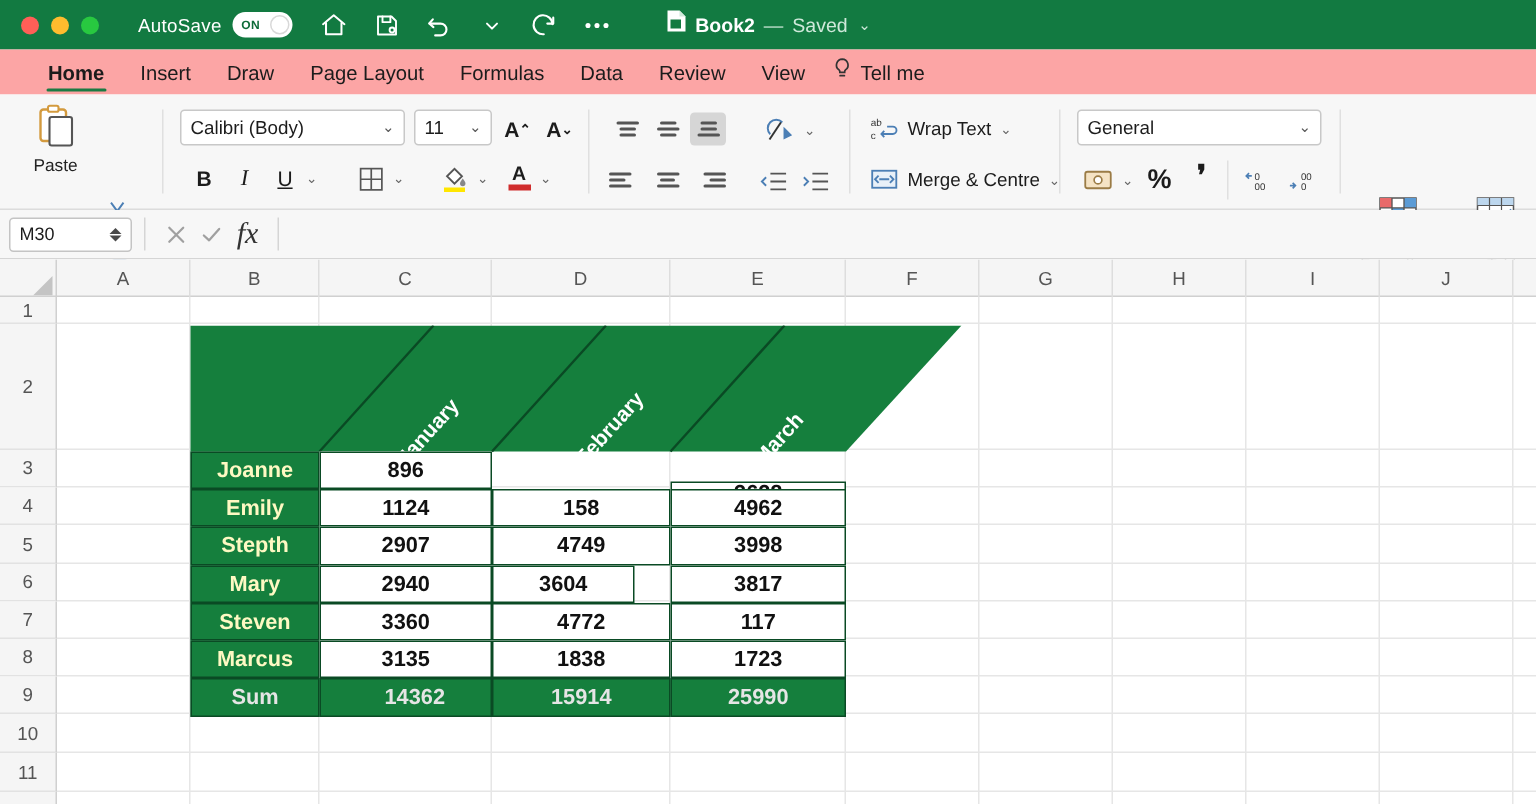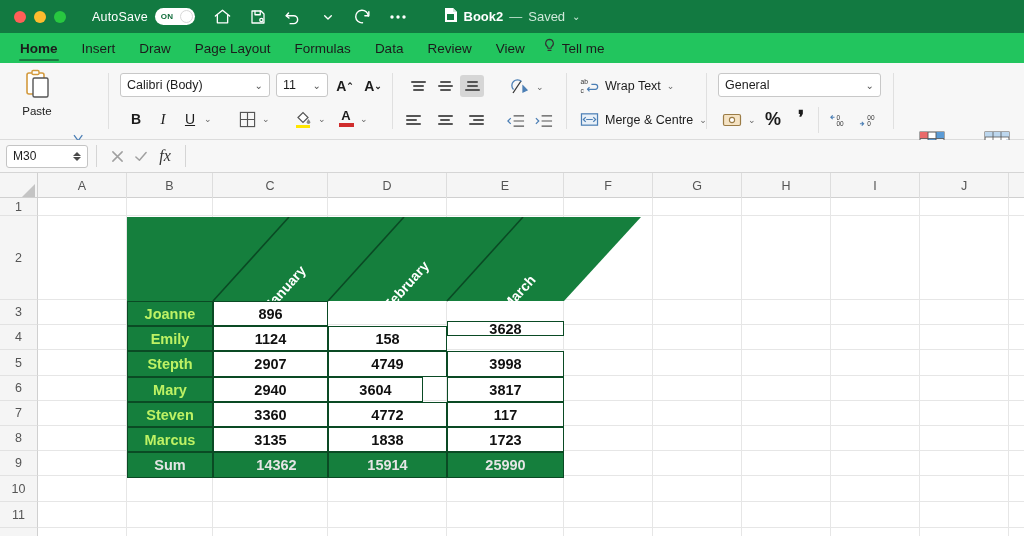--- a/index.html
+++ b/index.html
@@ -49,22 +49,22 @@
   }
   .doctitle .inner { display: flex; align-items: center; gap: 6px; pointer-events: auto; }
   .doctitle .name { color: #ffffff; font-size: 13px; font-weight: bold; }
   .doctitle .sep { color: #BFE0CC; font-size: 13px; }
   .doctitle .saved { color: #CFE9DA; font-size: 13px; }
   .doctitle .chev { color: #CFE9DA; font-size: 10px; margin-left: 1px; }
 
   
   .tabbar {
     position: absolute; left: 0; top: 33px; width: 1024px; height: 30px;
-    background: #22c55e; display: flex; align-items: center;
-    padding-left: 8px;
+    background: #fca5a5; display: flex; align-items: center;
+    padding-left: 20px;
   }
   .tab {
     font-size: 13.5px; color: #1c1c1c; padding: 0 12px; height: 30px;
     display: flex; align-items: center; position: relative;
   }
   .tab.active { font-weight: bold; }
   .tab.active::after {
     content: ""; position: absolute; left: 11px; right: 11px; bottom: 2px;
     height: 2.5px; background: #1a7a43; border-radius: 2px;
   }
@@ -144,21 +144,21 @@
     border: 1px solid #C4C4C4; border-radius: 3px;
     display: flex; align-items: center; padding: 0 6px;
     font-size: 12px; color: #1c1c1c;
   }
   .spinner { margin-left: auto; display: flex; flex-direction: column; gap: 1px; }
   .spinner i { width: 0; height: 0; border-left: 4px solid transparent; border-right: 4px solid transparent; }
   .spinner i.up { border-bottom: 4px solid #4a4a4a; }
   .spinner i.dn { border-top: 4px solid #4a4a4a; }
   .fb-sep { width: 1px; height: 22px; background: #D5D5D5; margin: 0 8px; }
   .fb-ico { width: 24px; display: flex; align-items: center; justify-content: center; font-size: 14px; color: #9a9a9a; }
-  .fb-fx { font-family: "Liberation Serif", serif; font-style: italic; font-size: 16px; color: #333; }
+  .fb-fx { font-family: "Liberation Serif", serif; font-style: italic; font-size: 20px; color: #333; }
   .fb-input { flex: 1; height: 23px; display: flex; align-items: center; padding-left: 8px; font-size: 12.5px; color: #1c1c1c; }
 
   
   .sheet { position: absolute; left: 0; top: 173px; width: 1024px; height: 363px; background: #fff; overflow: hidden; }
   .colhead {
     position: absolute; left: 0; top: 0; width: 1024px; height: 25px;
     background: #F5F5F5; border-bottom: 1px solid #D0D0D0;
   }
   .colhead .cell {
     position: absolute; top: 0; height: 25px;
@@ -187,21 +187,21 @@
   
   .tbl { position: absolute; }
   .month {
     position: absolute; color: #ffffff; font-weight: bold; font-size: 14px;
     transform-origin: left bottom; white-space: nowrap;
   }
   .dcell {
     position: absolute; display: flex; align-items: center; justify-content: center;
     font-size: 14.5px; font-weight: bold;
   }
-  .dcell.name { background: #157F3D; color: #bef264; }
+  .dcell.name { background: #157F3D; color: #fef9c3; }
   .dcell.num { background: #ffffff; color: #111111; }
   .dcell.sum { background: #157F3D; color: #e5e5e5; }
 </style>
 </head>
 <body>
 
 <div id="app">
 
   <div class="titlebar">
     <div class="traffic">
@@ -615,20 +615,21 @@
       <div class="month" style="left:392px;top:124px;transform:rotate(-48deg);">February</div>
       <div class="month" style="left:511px;top:124px;transform:rotate(-48deg);">March</div>
 
       <div class="dcell name" style="left:127px;top:128px;width:86px;height:25px;border:1.4px solid #0A4A24;">Joanne</div>
       <div class="dcell num" style="left:213px;top:128px;width:115px;height:25px;border:1.4px solid #0A4A24;">896</div>
       <div class="dcell num" style="left:447px;top:116px;width:117px;height:15px;border:1.4px solid #0A4A24;margin-top:32px;">3628</div>
 
       <div class="dcell name" style="left:127px;top:153px;width:86px;height:25px;border:1.4px solid #0A4A24;">Emily</div>
       <div class="dcell num" style="left:213px;top:153px;width:115px;height:25px;border:1.4px solid #0A4A24;">1124</div>
       <div class="dcell num" style="left:328px;top:153px;width:119px;height:25px;border:1.4px solid #0A4A24;">158</div>
+      <div class="dcell num" style="left:447px;top:153px;width:117px;height:25px;border:1.4px solid #0A4A24;">4962</div>
 
       <div class="dcell name" style="left:127px;top:178px;width:86px;height:26px;border:1.4px solid #0A4A24;">Stepth</div>
       <div class="dcell num" style="left:213px;top:178px;width:115px;height:26px;border:1.4px solid #0A4A24;">2907</div>
       <div class="dcell num" style="left:328px;top:178px;width:119px;height:26px;border:1.4px solid #0A4A24;">4749</div>
       <div class="dcell num" style="left:447px;top:178px;width:117px;height:26px;border:1.4px solid #0A4A24;">3998</div>
 
       <div class="dcell name" style="left:127px;top:204px;width:86px;height:25px;border:1.4px solid #0A4A24;">Mary</div>
       <div class="dcell num" style="left:213px;top:204px;width:115px;height:25px;border:1.4px solid #0A4A24;">2940</div>
       <div class="dcell num" style="left:328px;top:204px;width:95px;height:25px;border:1.4px solid #0A4A24;">3604</div>
       <div class="dcell num" style="left:447px;top:204px;width:117px;height:25px;border:1.4px solid #0A4A24;">3817</div>

